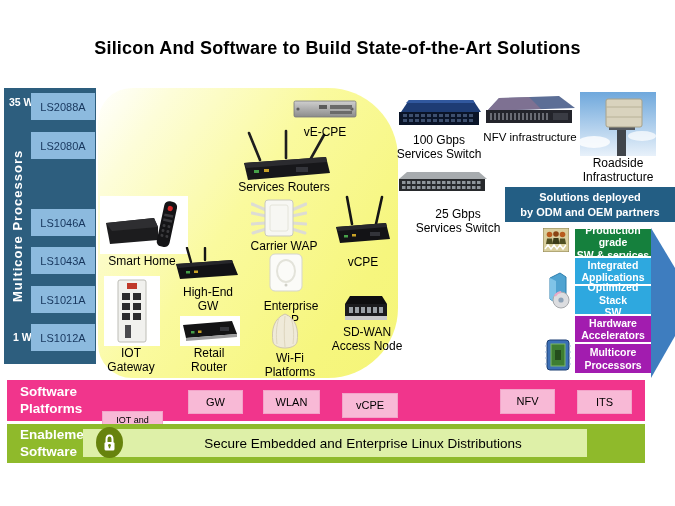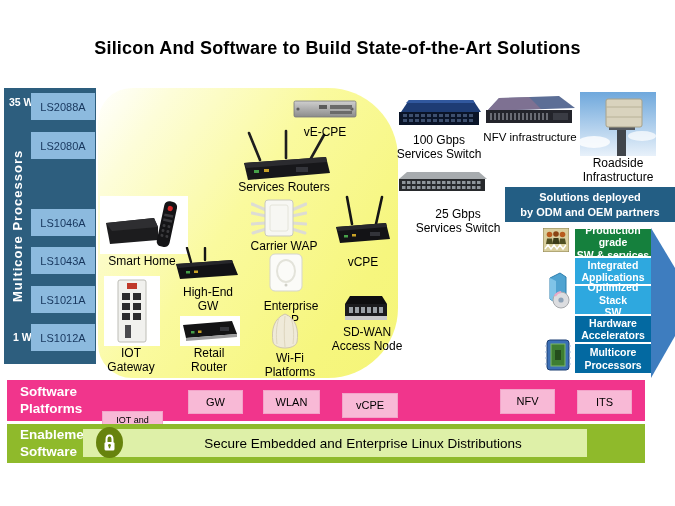--- a/index.html
+++ b/index.html
@@ -23,21 +23,21 @@
   .lbl{position:absolute;text-align:center;font-size:12px;line-height:1.15;color:#000;white-space:pre-line;}
   .lbl-sm{font-size:11.5px;}
   
   .banner{position:absolute;left:505px;top:187px;width:170px;height:35px;background:#235E84;
           color:#fff;font-weight:bold;font-size:11px;line-height:1.3;white-space:pre-line;
           display:flex;align-items:center;justify-content:center;text-align:center;}
   
   .stack-box{position:absolute;left:575px;width:76px;color:#fff;font-weight:bold;font-size:10.5px;
              line-height:1.18;white-space:pre-line;display:flex;align-items:center;justify-content:center;
              text-align:center;}
-  .st-orange{background:#15803d;} .st-blue{background:#2EA8DF;} .st-olive{background:#0369a1;}
+  .st-orange{background:#15803d;} .st-blue{background:#2EA8DF;} .st-olive{background:#a21caf;}
   
   .pinkbar{position:absolute;left:7px;top:380px;width:638px;height:41px;background:#F1358C;}
   .greenbar{position:absolute;left:7px;top:424px;width:638px;height:39px;background:#8FBA2B;}
   .bar-title{position:absolute;color:#fff;font-weight:bold;font-size:13.5px;line-height:1.25;white-space:pre-line;}
   .pbox{position:absolute;background:#F8B9D6;border:1px solid #f3a3c9;color:#000;
         display:flex;align-items:center;justify-content:center;text-align:center;
         font-size:11px;line-height:1.15;white-space:pre-line;}
   .greeninner{position:absolute;left:83px;top:429px;width:504px;height:28px;background:#DEF0A8;}
   .lockwrap{position:absolute;left:96px;top:427px;width:27px;height:31px;background:#67830D;
             border-radius:50%;display:flex;align-items:center;justify-content:center;}

